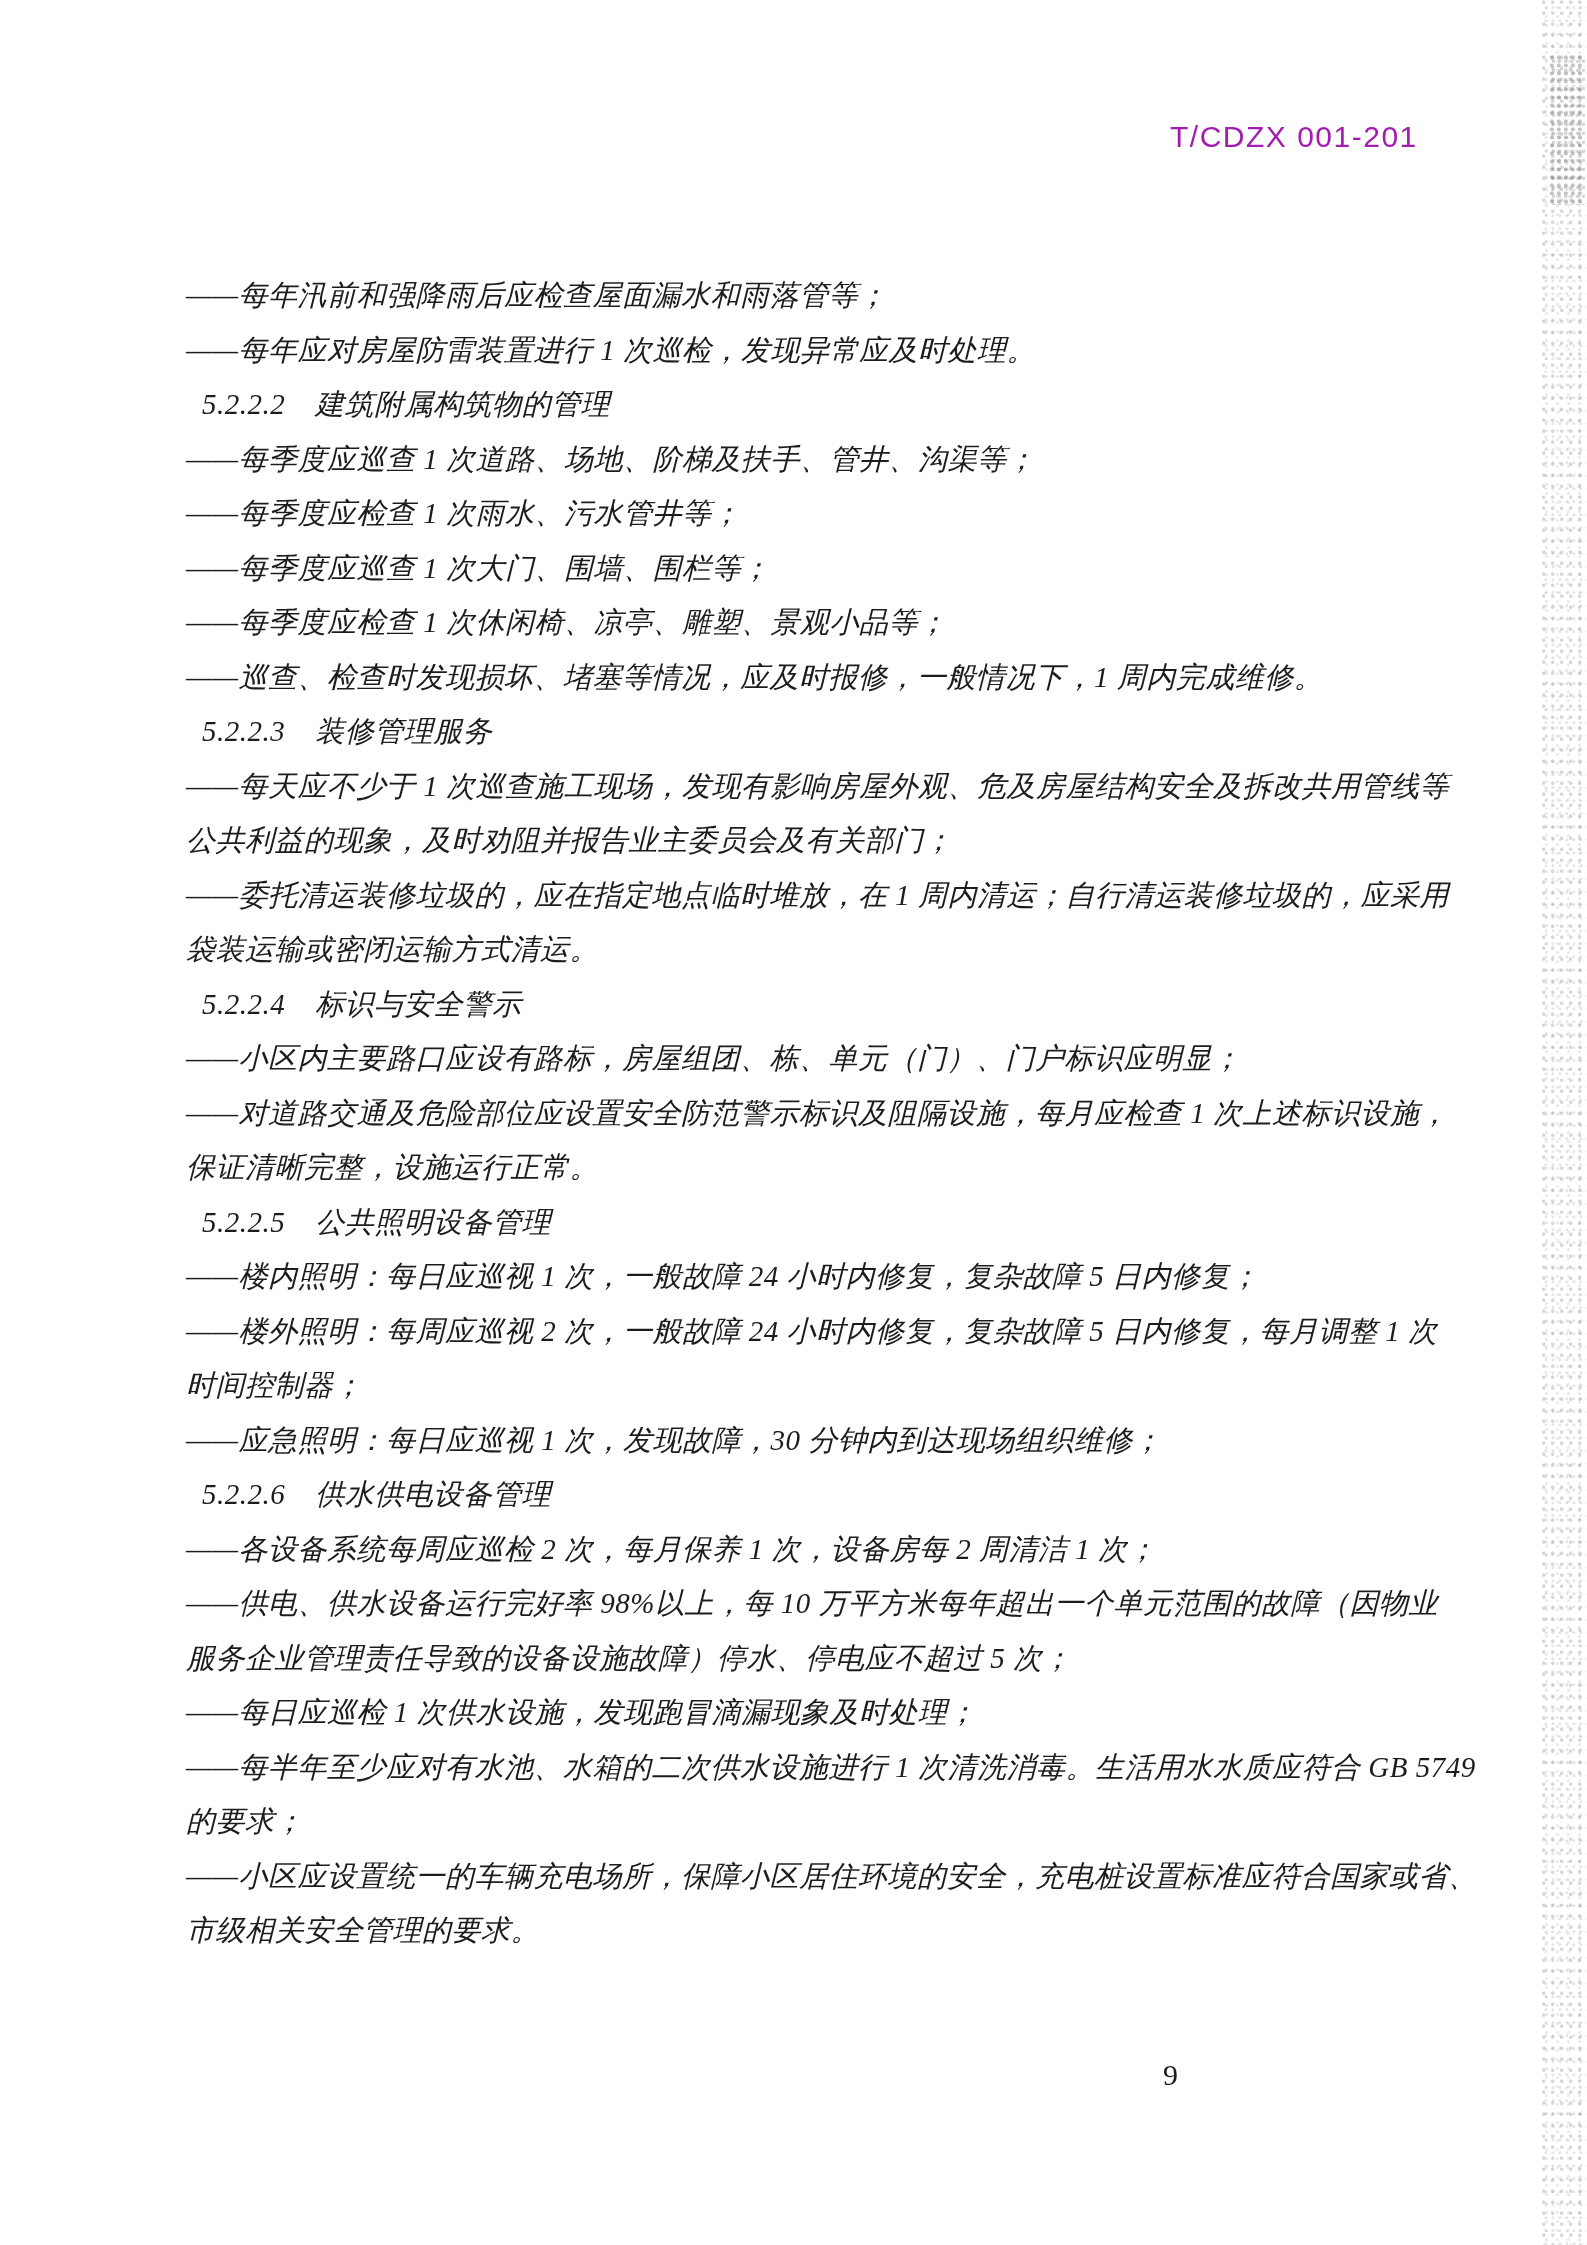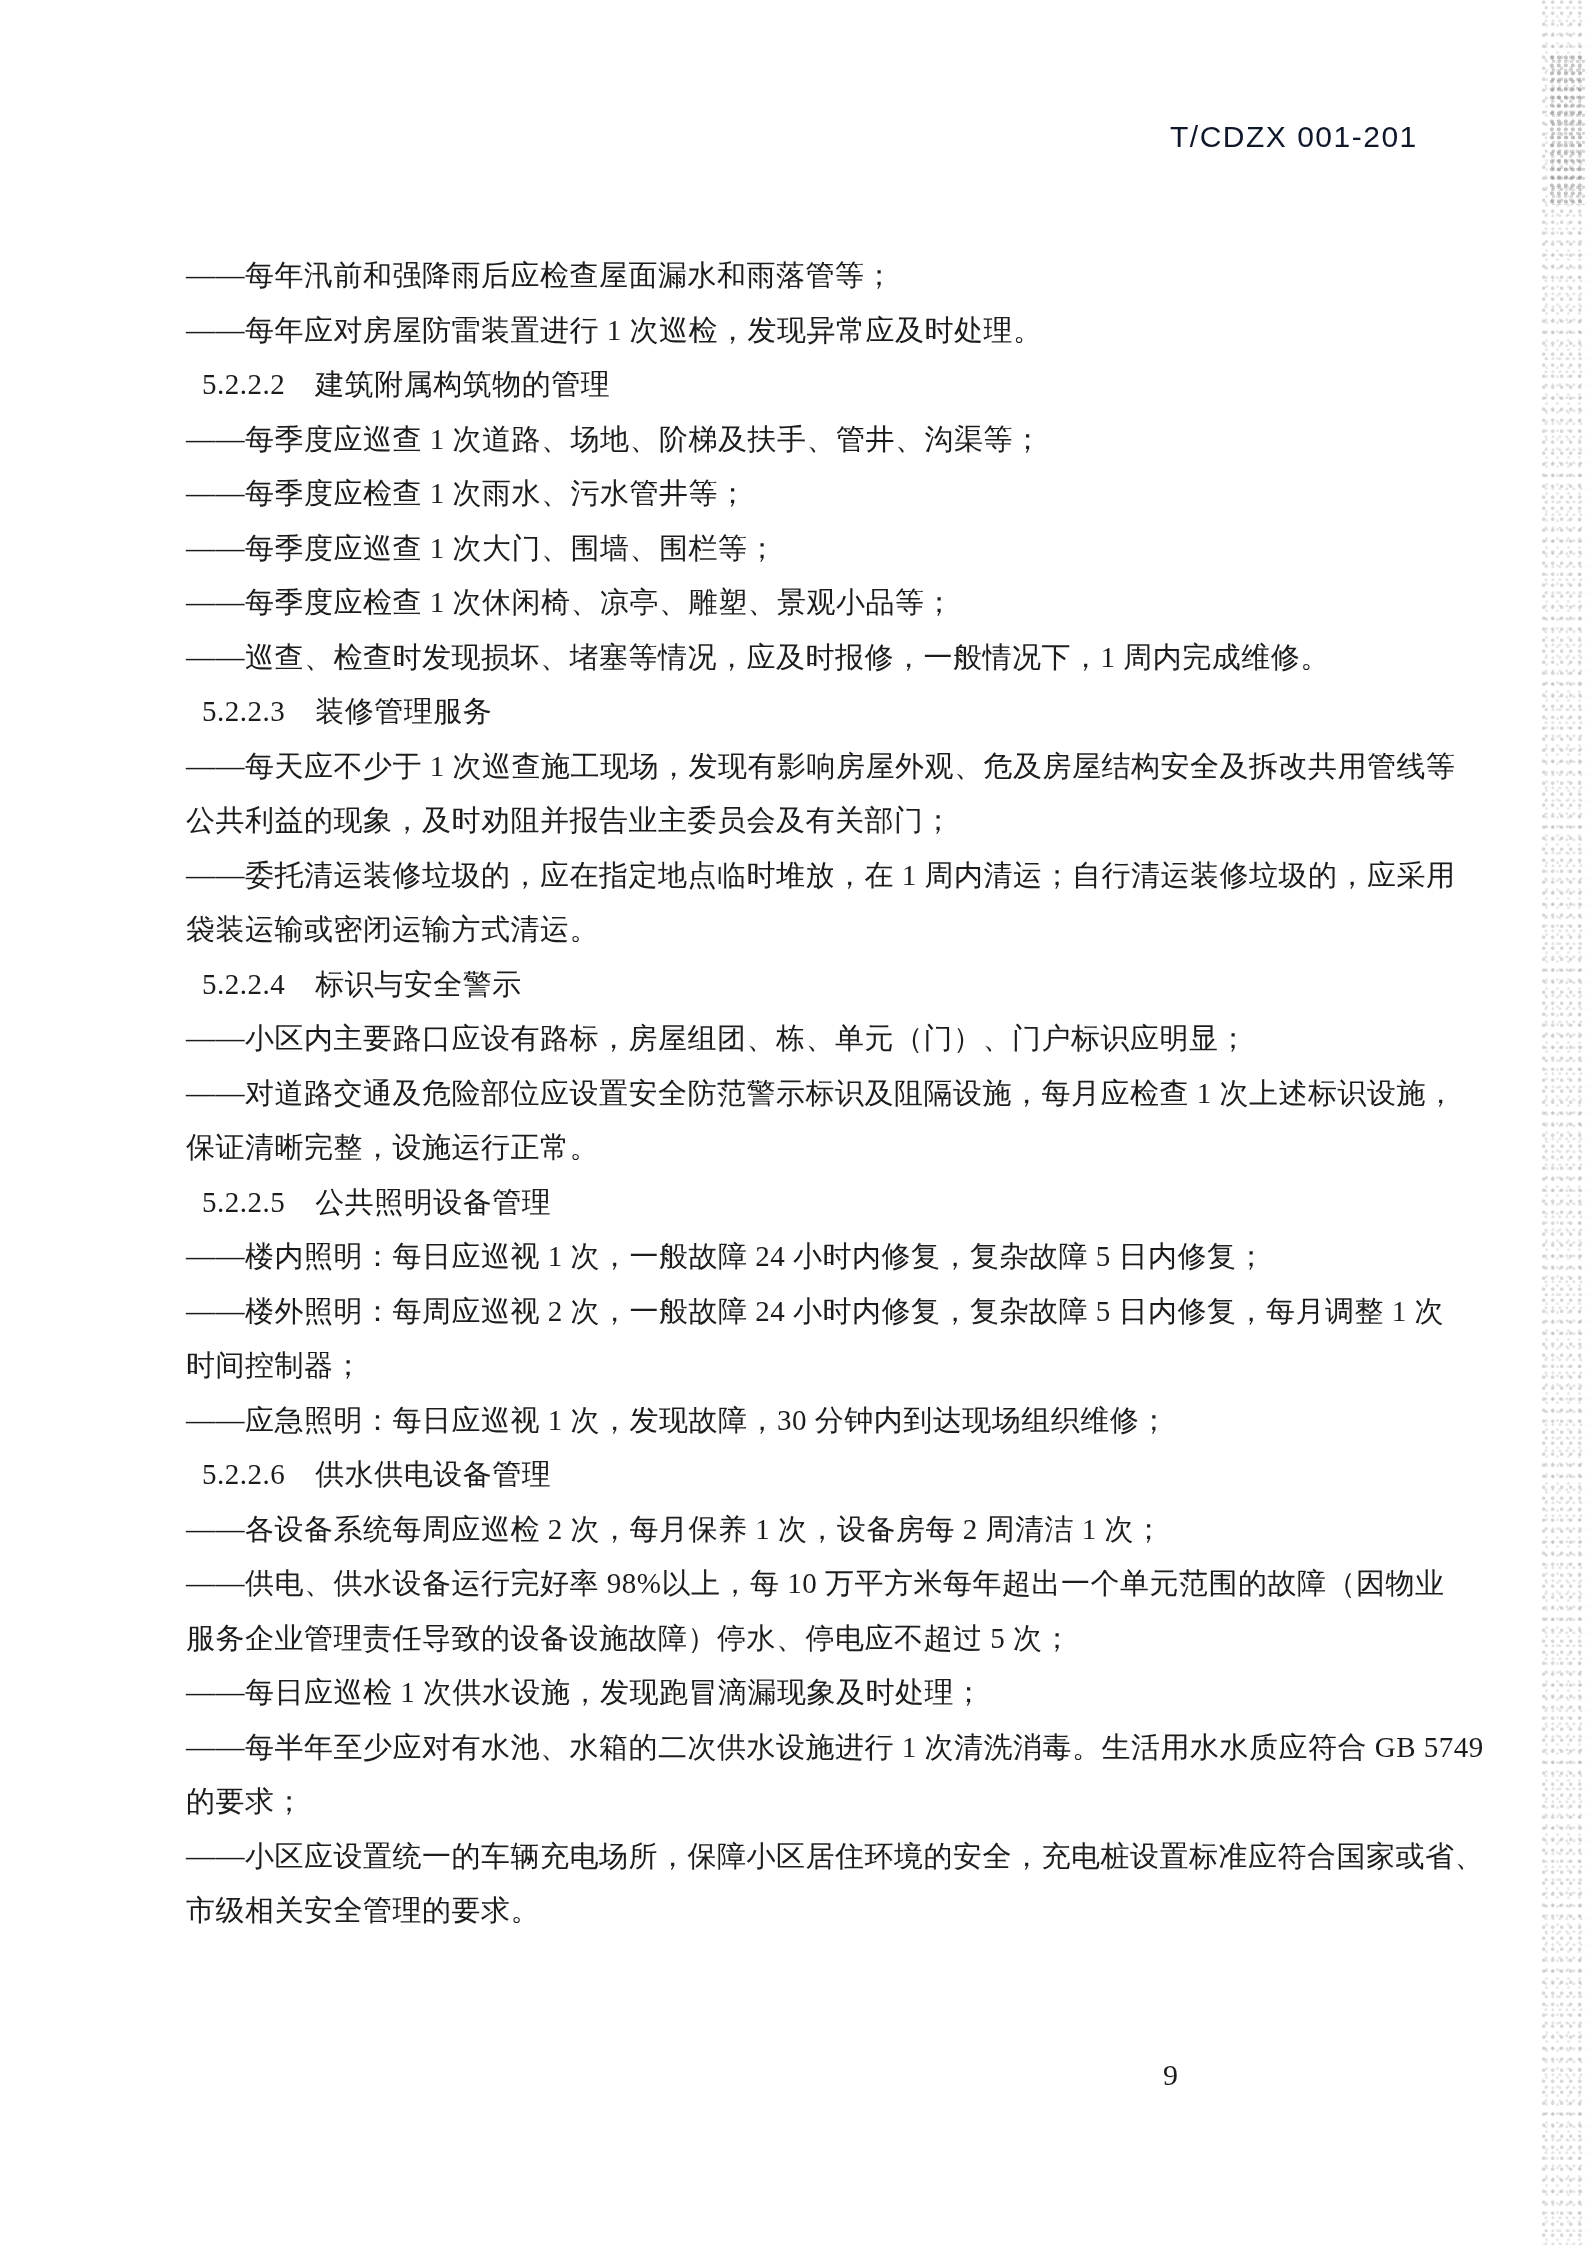--- a/index.html
+++ b/index.html
@@ -16,28 +16,29 @@
     font-family: "Liberation Serif", serif;
     color: #1c1c1c;
   }
   .doc-header {
     position: absolute;
     left: 1170px;
     top: 120px;
     font-family: "Liberation Sans", sans-serif;
     font-size: 30px;
     letter-spacing: 1.5px;
-    color: #0f172a;
+    color: #a21caf;
     white-space: pre;
   }
   .doc-body {
     position: absolute;
     left: 186px;
-    top: 248px;
+    top: 268px;
     width: 1230px;
+    font-style: italic;
   }
   .line {
     height: 54.5px;
     line-height: 54.5px;
     font-size: 29px;
     white-space: pre;
     letter-spacing: 0.5px;
   }
   .heading .hnum {
     font-family: "Liberation Serif", serif;

